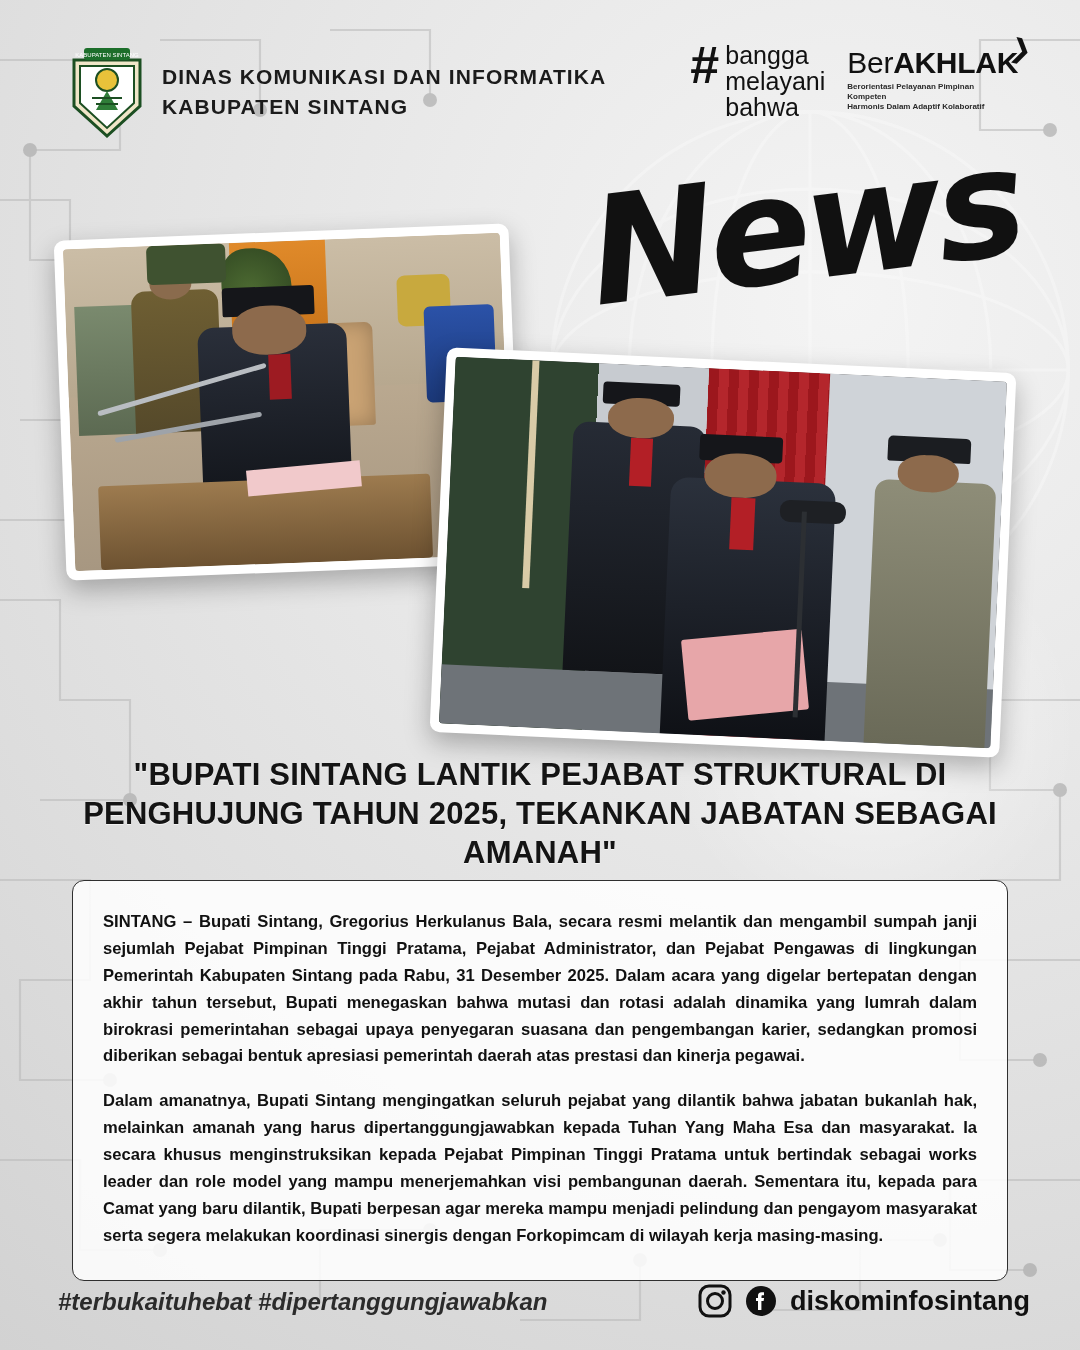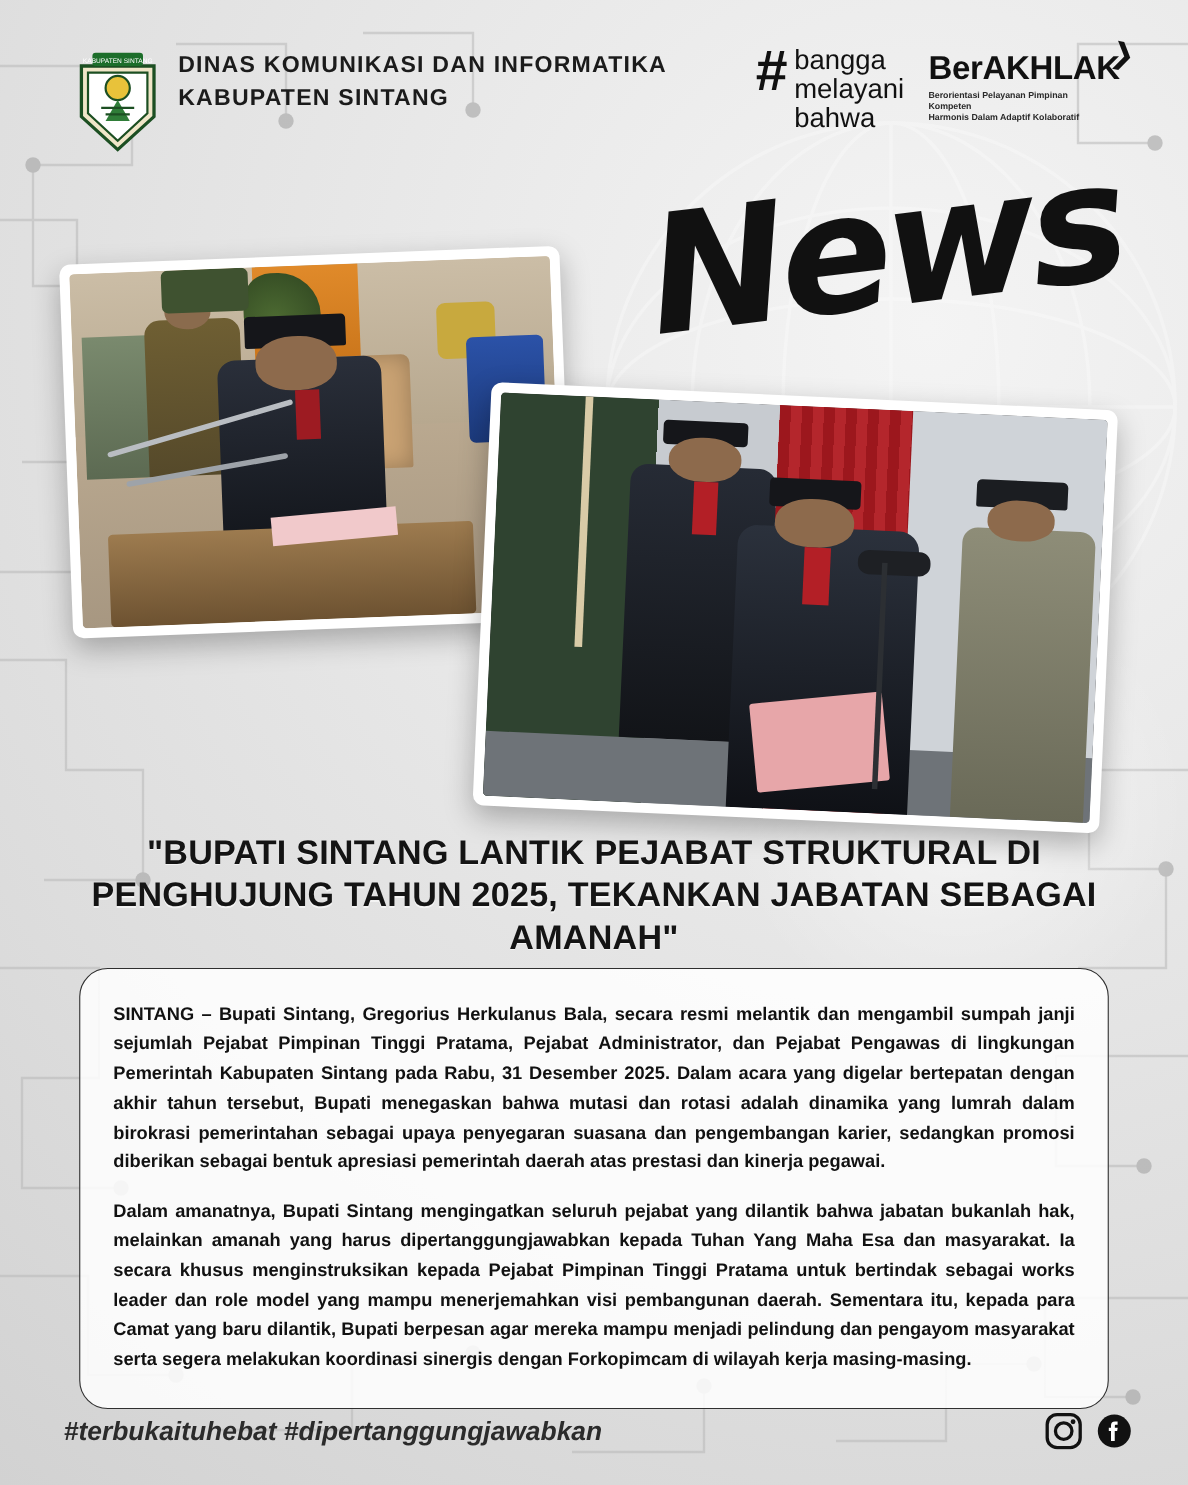--- a/index.html
+++ b/index.html
@@ -30,21 +30,21 @@
   .bg-soft {
     position: absolute;
     right: 0; top: 520px;
     width: 420px; height: 420px;
     background: radial-gradient(circle at 50% 50%, rgba(255,255,255,.55), rgba(220,220,220,0) 70%);
   }
 
   
   .header {
     position: absolute; top: 44px; left: 70px;
-    display: flex; align-items: flex-start; gap: 18px;
+    display: flex; align-items: center; gap: 18px;
     z-index: 6;
   }
   .crest {
     width: 74px; height: 96px;
     position: relative;
   }
   .org-title {
     font-size: 21px; font-weight: 700; letter-spacing: 1.1px;
     color: #1b1b1b; line-height: 1.45;
   }
@@ -60,21 +60,21 @@
     font-size: 52px; font-weight: 700; line-height: .82; color: #111;
     margin-top: 2px;
   }
   .bmb-words {
     font-size: 25px; font-weight: 400; line-height: 1.04; color: #111;
   }
   .berakhlak { padding-top: 4px; position: relative; }
   .berakhlak .word {
     font-size: 30px; font-weight: 700; color: #111; letter-spacing: -.3px;
   }
-  .berakhlak .word .ber { font-weight: 700; }
+  .berakhlak .word .ber { font-weight: 400; }
   .berakhlak .sub {
     font-size: 8px; color: #2a2a2a; line-height: 1.25; margin-top: 2px;
     max-width: 160px; font-weight: 600;
   }
   .berakhlak .tick {
     position: absolute; right: -14px; top: -8px;
     font-size: 26px; color: #111; transform: rotate(12deg);
   }
 
   
@@ -162,21 +162,21 @@
     z-index: 7;
     text-shadow: 0 1px 0 rgba(255,255,255,.6);
   }
 
   
   .card {
     position: absolute;
     left: 72px; right: 72px; top: 880px;
     background: rgba(255,255,255,.86);
     border: 1.5px solid #2f2f2f;
-    border-radius: 26px;
+    border-radius: 12px;
     padding: 28px 30px 30px;
     z-index: 7;
   }
   .card p {
     font-size: 16.6px; line-height: 1.62; color: #111;
     text-align: justify; font-weight: 700;
   }
   .card p + p { margin-top: 18px; }
 
   
@@ -356,13 +356,14 @@
       <circle cx="17" cy="17" r="7.5" fill="none" stroke="#111" stroke-width="3"></circle>
       <circle cx="25.5" cy="8.5" r="2.2" fill="#111"></circle>
     </svg>
   </span>
   <span class="fb">
     <svg viewBox="0 0 34 34" width="34" height="34">
       <circle cx="17" cy="17" r="15" fill="#111"></circle>
       <path d="M19.6 17h-2.2v9h-3.4v-9h-2v-3h2v-2.2c0-2.2 1.1-3.6 3.7-3.6h2.3v3h-1.5c-.7 0-1 .3-1 1V14h2.6z" fill="#fff"></path>
     </svg>
   </span>
+  <span class="handle">diskominfosintang</span>
 </div>
 
 </body></html>

